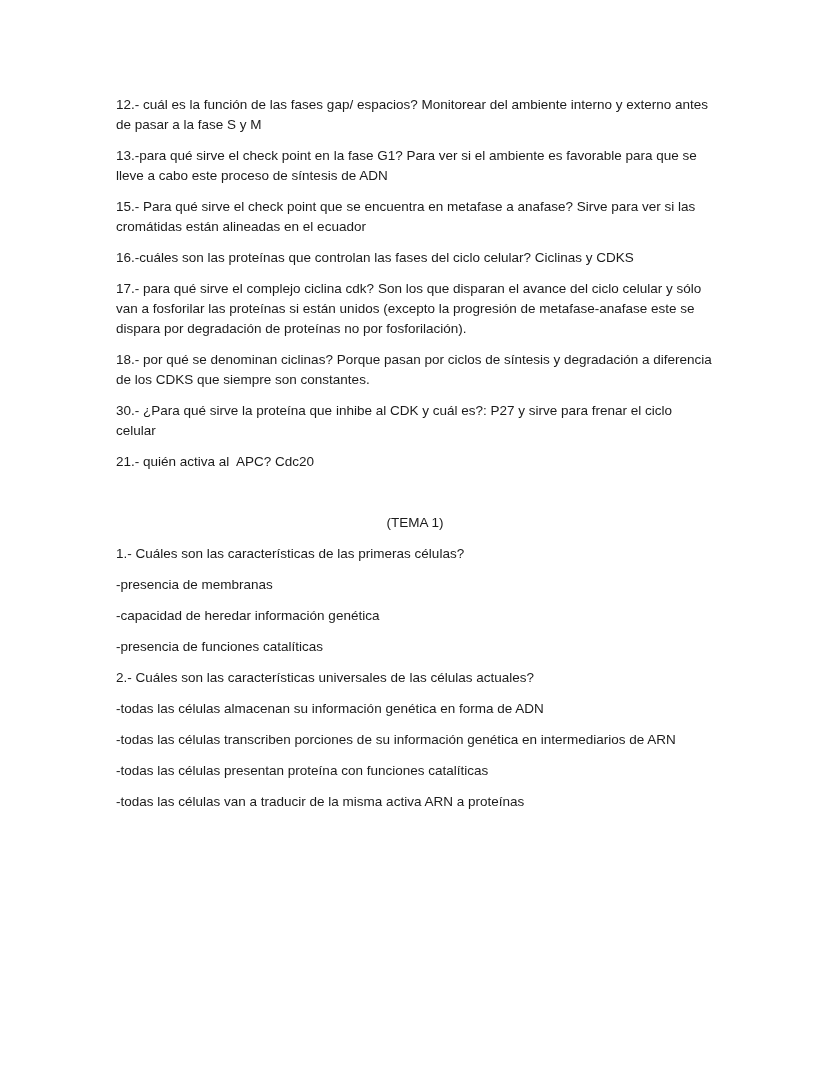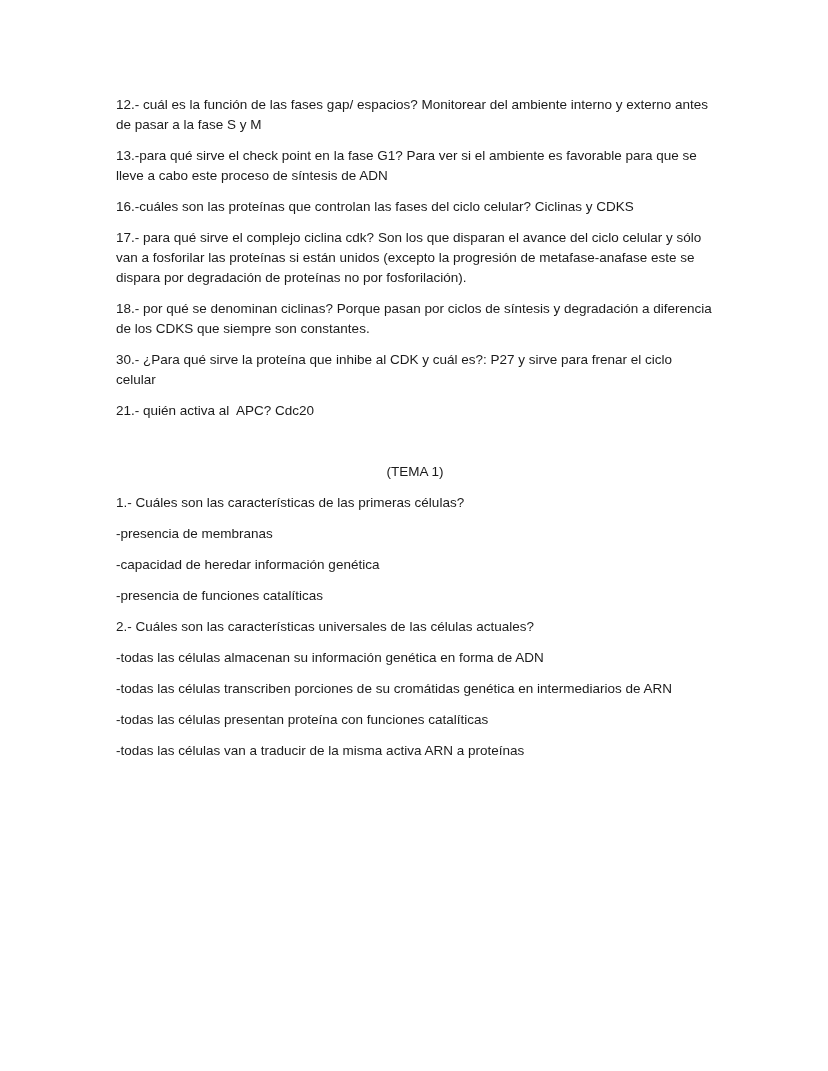--- a/index.html
+++ b/index.html
@@ -44,32 +44,33 @@
   }
 </style>
 </head>
 <body>
 
 <div class="page">
   <div class="content">
       <section class="section">
         <p>12.- cuál es la función de las fases gap/ espacios? Monitorear del ambiente interno y externo antes de pasar a la fase S y M</p>
         <p>13.-para qué sirve el check point en la fase G1? Para ver si el ambiente es favorable para que se lleve a cabo este proceso de síntesis de ADN</p>
+        <p>15.- Para qué sirve el check point que se encuentra en metafase a anafase? Sirve para ver si las cromátidas están alineadas en el ecuador</p>
         <p>16.-cuáles son las proteínas que controlan las fases del ciclo celular? Ciclinas y CDKS</p>
         <p>17.- para qué sirve el complejo ciclina cdk? Son los que disparan el avance del ciclo celular y sólo van a fosforilar las proteínas si están unidos (excepto la progresión de metafase-anafase este se dispara por degradación de proteínas no por fosforilación).</p>
         <p>18.- por qué se denominan ciclinas? Porque pasan por ciclos de síntesis y degradación a diferencia de los CDKS que siempre son constantes.</p>
         <p>30.- ¿Para qué sirve la proteína que inhibe al CDK y cuál es?: P27 y sirve para frenar el ciclo celular</p>
         <p>21.- quién activa al  APC? Cdc20</p>
       </section>
       <section class="section">
         <p class="heading">(TEMA 1)</p>
         <p>1.- Cuáles son las características de las primeras células?</p>
         <p>-presencia de membranas</p>
         <p>-capacidad de heredar información genética</p>
         <p>-presencia de funciones catalíticas</p>
         <p>2.- Cuáles son las características universales de las células actuales?</p>
         <p>-todas las células almacenan su información genética en forma de ADN</p>
-        <p>-todas las células transcriben porciones de su cromátidas genética en intermediarios de ARN</p>
+        <p>-todas las células transcriben porciones de su información genética en intermediarios de ARN</p>
         <p>-todas las células presentan proteína con funciones catalíticas</p>
         <p>-todas las células van a traducir de la misma activa ARN a proteínas</p>
       </section>
     </div>
 </div>
 
 </body></html>

